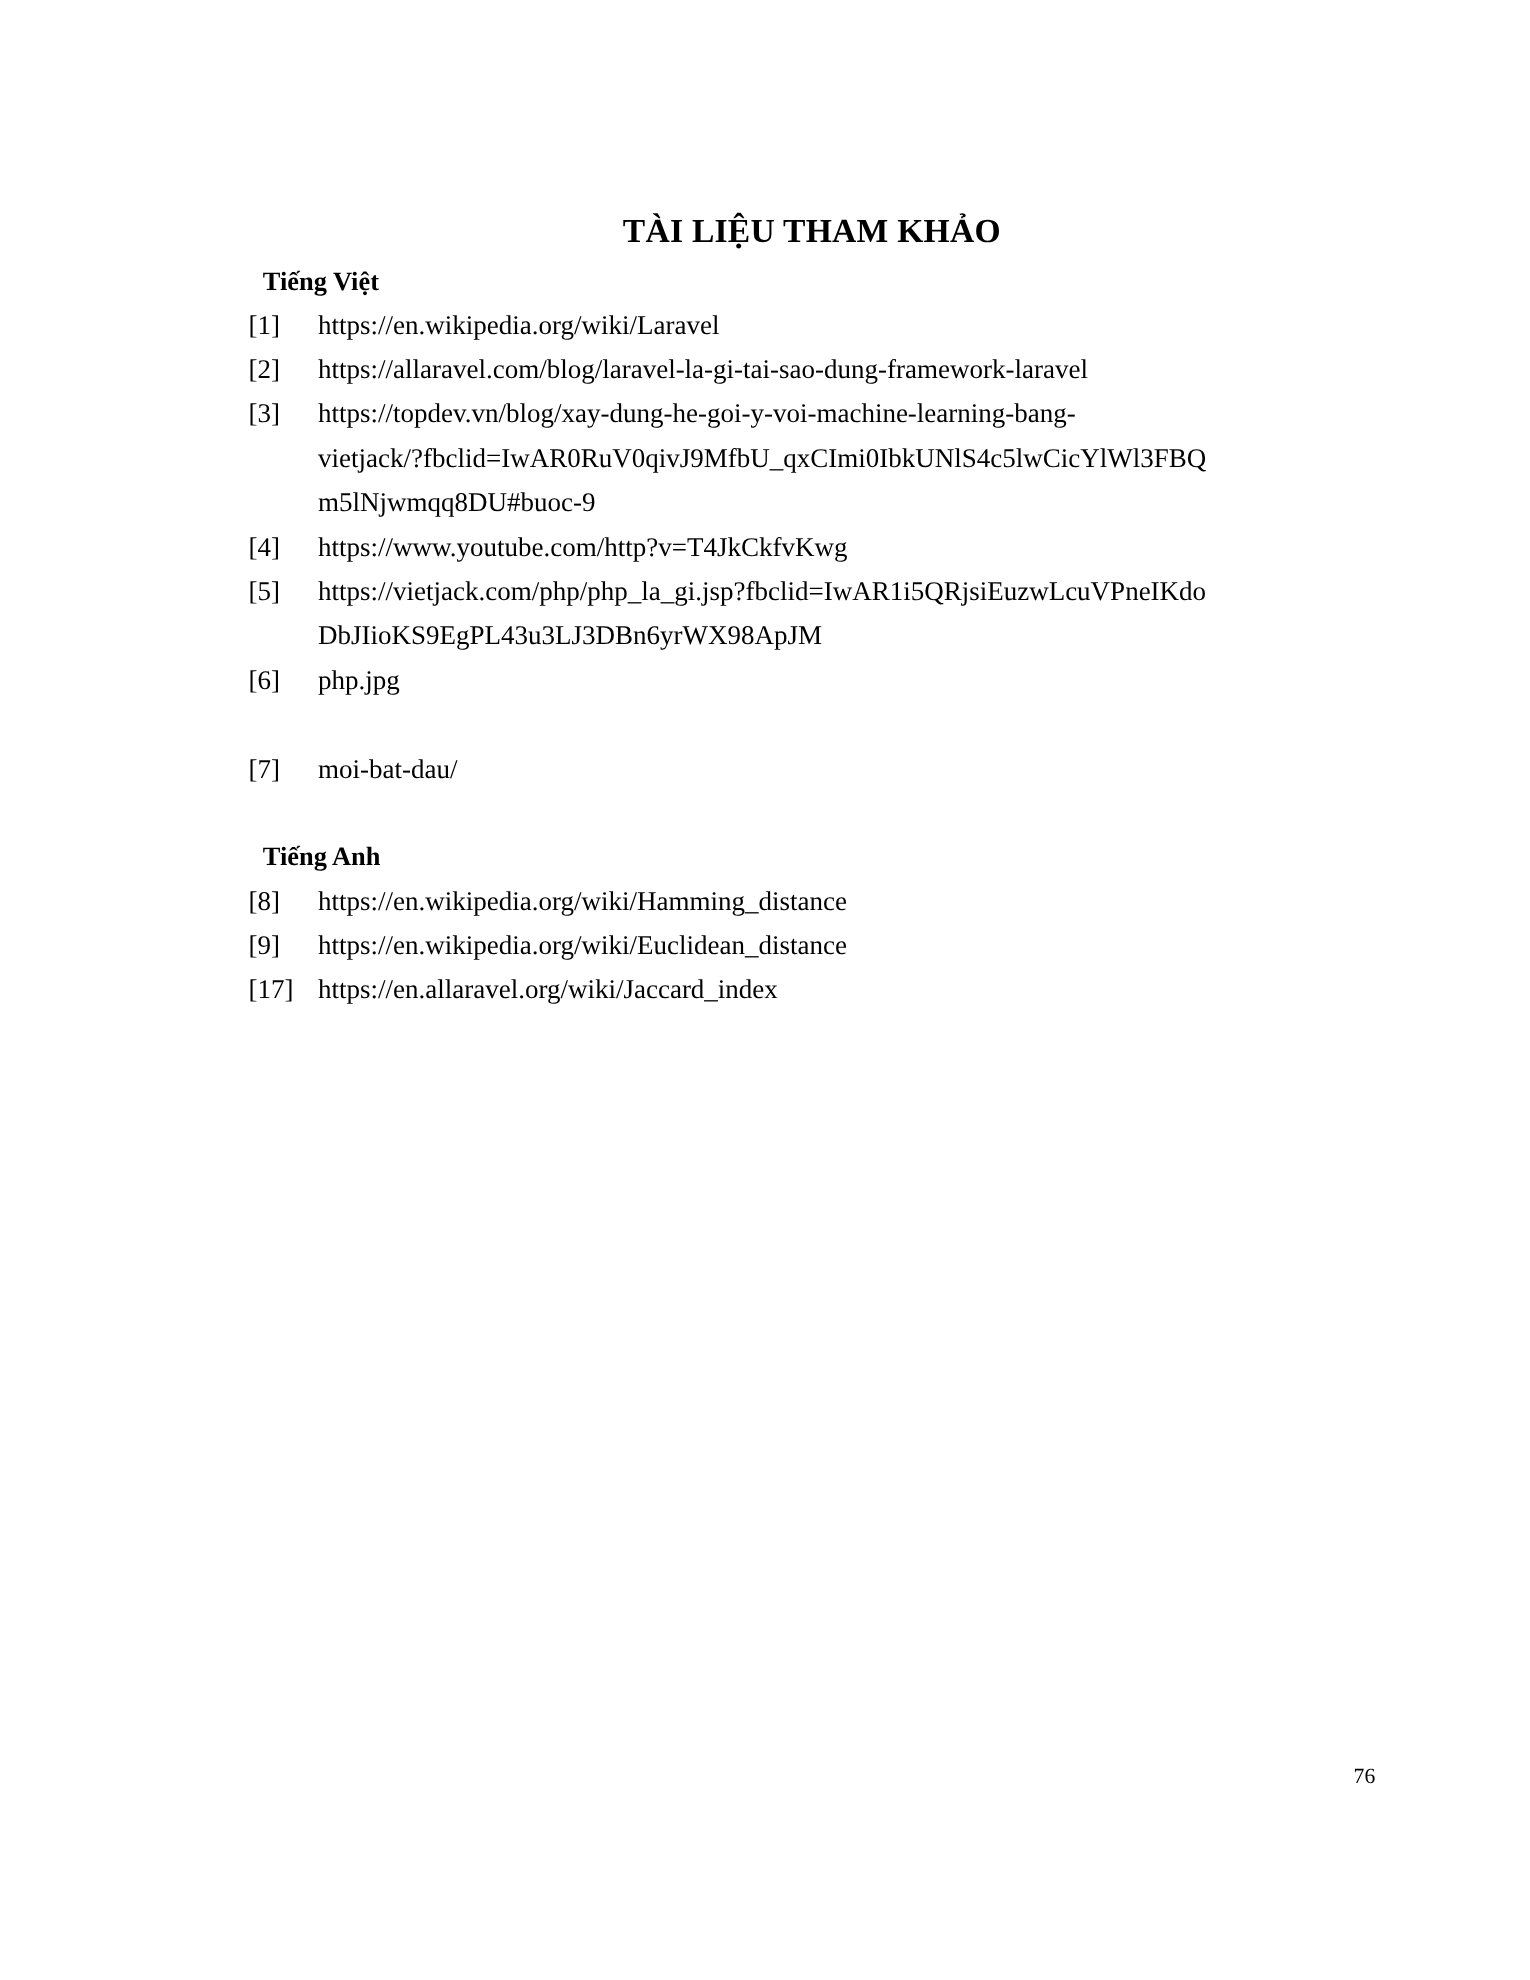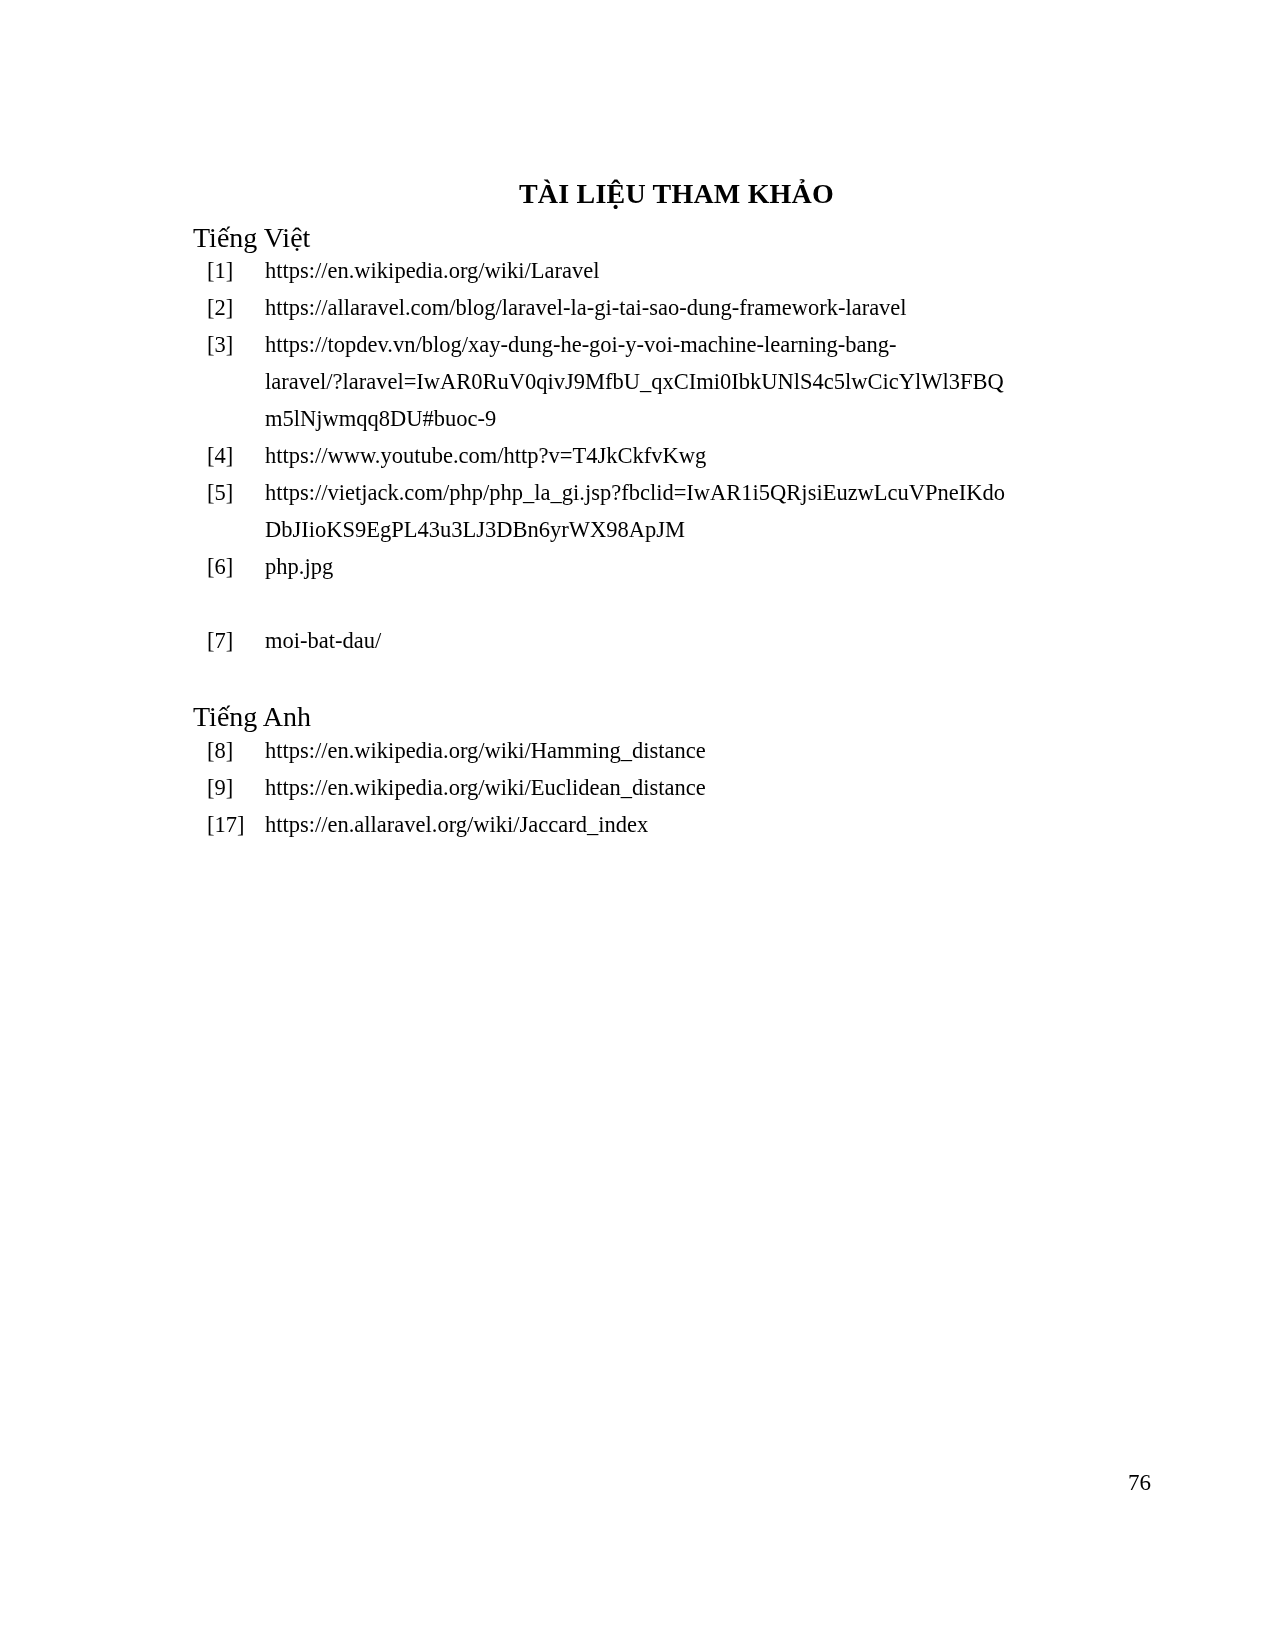--- a/index.html
+++ b/index.html
@@ -1,25 +1,25 @@
 <!DOCTYPE html>
 <html><head>
 <meta charset="utf-8">
 <style>
   html, body { margin:0; padding:0; background:#ffffff; }
   body { width:1275px; height:1650px; position:relative; overflow:hidden;
          font-family:"Liberation Serif","DejaVu Serif",serif; color:#000; }
   .title { position:absolute; left:0; width:1353px; top:178px; text-align:center;
            font-weight:bold; font-size:28px; letter-spacing:0.2px; white-space:nowrap; }
-  .section { position:absolute; left:193px; font-weight:normal; font-size:28px; white-space:nowrap; }
+  .section { position:absolute; left:219px; font-weight:bold; font-size:22px; white-space:nowrap; }
   .ref { position:absolute; left:207px; font-size:22.5px; white-space:nowrap; }
   .ref .num { position:absolute; left:0; }
   .ref .lines { position:absolute; left:58px; }
   .ref .line { display:block; height:37px; line-height:26px; }
-  .pagenum { position:absolute; left:1128px; top:1470px; font-size:23px;text-align:center; }
+  .pagenum { position:absolute; left:1128px; top:1470px; font-size:18px;text-align:center; }
 </style>
 </head>
 <body>
 
 <div class="title">TÀI LIỆU THAM KHẢO</div>
 
 <div class="section" style="top:222px">Tiếng Việt</div>
 
 <div class="ref" style="top:258px">
   <span class="num">[1]</span>
@@ -32,21 +32,21 @@
   <span class="num">[2]</span>
   <span class="lines">
     <span class="line">https://allaravel.com/blog/laravel-la-gi-tai-sao-dung-framework-laravel</span>
   </span>
 </div>
 
 <div class="ref" style="top:332px">
   <span class="num">[3]</span>
   <span class="lines">
     <span class="line">https://topdev.vn/blog/xay-dung-he-goi-y-voi-machine-learning-bang-</span>
-    <span class="line">laravel/?laravel=IwAR0RuV0qivJ9MfbU_qxCImi0IbkUNlS4c5lwCicYlWl3FBQ</span>
+    <span class="line">vietjack/?fbclid=IwAR0RuV0qivJ9MfbU_qxCImi0IbkUNlS4c5lwCicYlWl3FBQ</span>
     <span class="line">m5lNjwmqq8DU#buoc-9</span>
   </span>
 </div>
 
 <div class="ref" style="top:443px">
   <span class="num">[4]</span>
   <span class="lines">
     <span class="line">https://www.youtube.com/http?v=T4JkCkfvKwg</span>
   </span>
 </div>

